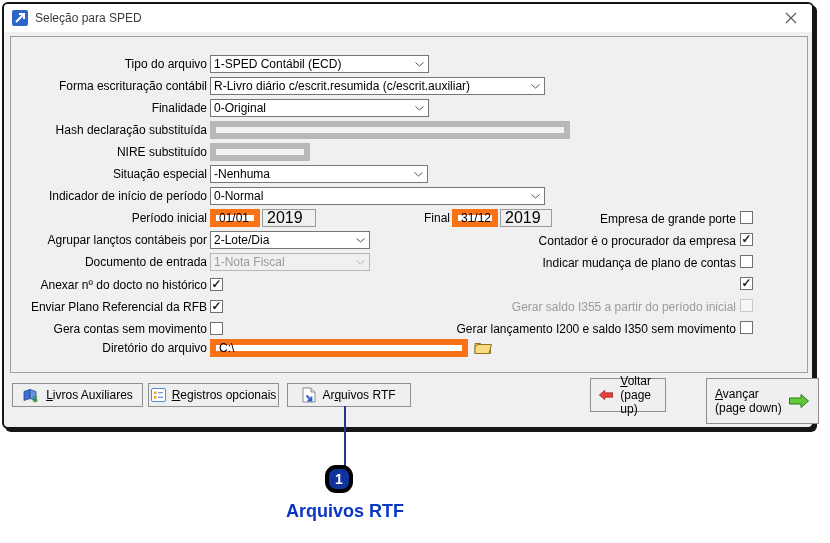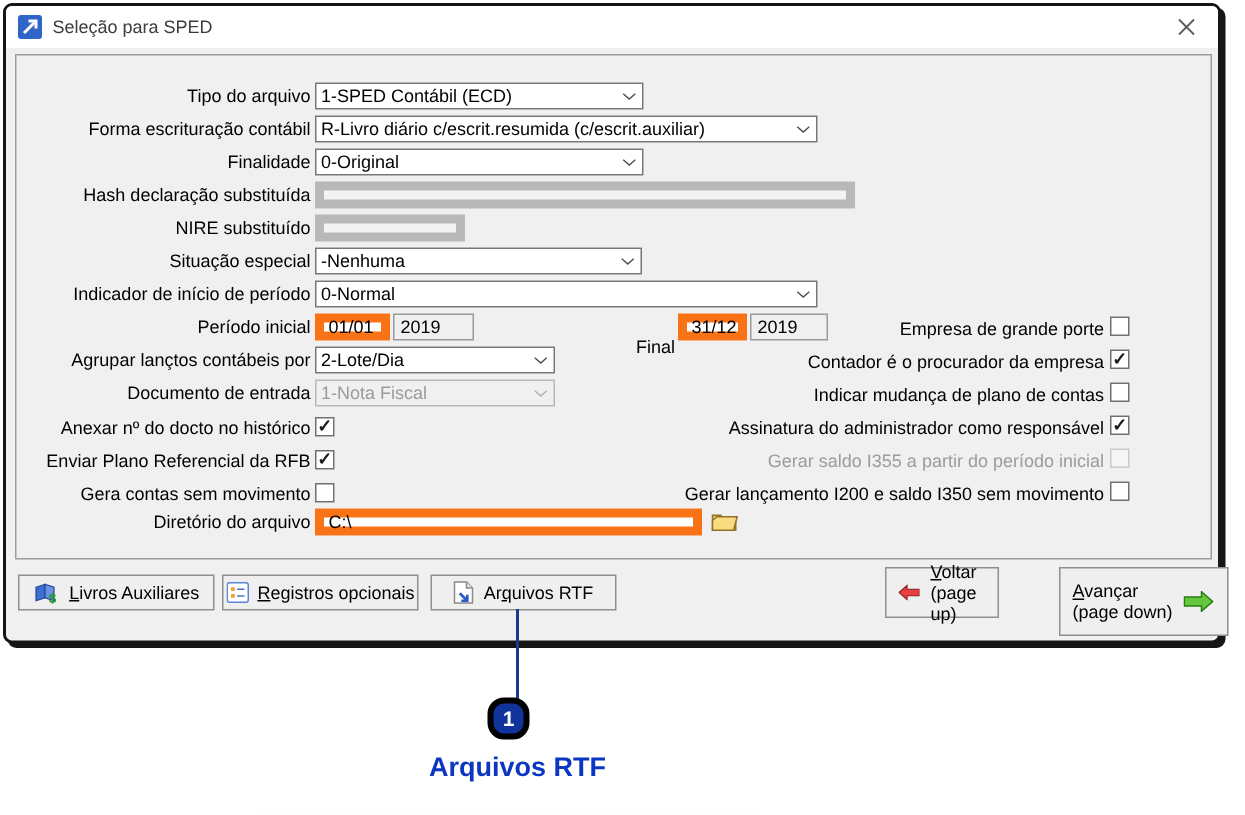--- a/index.html
+++ b/index.html
@@ -17,33 +17,33 @@
 
   
   .panel{position:absolute;left:6px;top:32px;width:798px;height:337px;
          border:1px solid #9d9d9d;background:#f0f0f0;}
 
   .flabel{position:absolute;left:3px;width:200px;text-align:right;font-size:12px;color:#000;
           white-space:nowrap;line-height:15px;}
   .rlabel{position:absolute;left:430px;width:302px;text-align:right;font-size:12px;color:#000;
           white-space:nowrap;line-height:15px;}
   .rlabel.disabled{color:#9b9b9b;}
-  .inline-label{position:absolute;font-size:12px;color:#000;white-space:nowrap;line-height:15px;text-align:right;margin-top:13px;}
+  .inline-label{position:absolute;font-size:12px;color:#000;white-space:nowrap;line-height:15px;text-align:right;}
 
   .combo{position:absolute;height:18px;background:#fff;border:1px solid #767676;
          display:flex;align-items:center;padding:0 16px 0 3px;font-size:12px;color:#000;overflow:hidden;}
   .combo .chev{position:absolute;right:4px;top:6px;}
   .combo.disabled{background:#f0f0f0;color:#9b9b9b;border-color:#b8b8b8;}
   .combo-text{white-space:nowrap;}
 
   .tinput{position:absolute;height:18px;background:#fff;border:6px solid #f97316;
           display:flex;align-items:center;padding:0 3px;font-size:12px;color:#000;}
   .tinput.disabled{background:#f3f3f3;border-color:#b8b8b8;}
   .yearbox{position:absolute;height:18px;background:#f0f0f0;border:1px solid #9a9a9a;
-           display:flex;align-items:center;padding:0 4px;font-size:12px;color:#000;}
+           display:flex;align-items:center;padding:0 4px;font-size:16px;color:#000;}
 
   .checkbox{position:absolute;width:13px;height:13px;background:#fff;border:1px solid #707070;
             display:flex;align-items:center;justify-content:center;}
   .checkbox .mark{font-size:12px;font-weight:bold;line-height:10px;margin-top:-1px;color:#1a1a1a;}
   .checkbox.disabled{border-color:#c9c9c9;background:#f6f6f6;}
 
   .btn{position:absolute;display:flex;align-items:center;justify-content:center;gap:6px;
        background:#efefef;border:1px solid #8f8f8f;font-size:12px;color:#000;}
   .navbtn{position:absolute;display:flex;align-items:center;gap:7px;background:#efefef;
           border:1px solid #8f8f8f;font-size:12px;color:#000;padding:0 8px;}
@@ -190,21 +190,20 @@
     <div class="checkbox" style="left:736px;top:207px"></div>
 
     <div class="rlabel" style="top:230px">Contador é o procurador da empresa</div>
     <div class="checkbox" style="left:736px;top:229px">
       <span class="mark">✓</span>
     </div>
 
     <div class="rlabel" style="top:252px">Indicar mudança de plano de contas</div>
     <div class="checkbox" style="left:736px;top:251px"></div>
 
-    <div class="rlabel" style="top:274px">Assinatura do administrador como responsável</div>
     <div class="checkbox" style="left:736px;top:273px">
       <span class="mark">✓</span>
     </div>
 
     <div class="rlabel disabled" style="top:296px">Gerar saldo I355 a partir do período inicial</div>
     <div class="checkbox disabled" style="left:736px;top:295px"></div>
 
     <div class="rlabel" style="top:318px">Gerar lançamento I200 e saldo I350 sem movimento</div>
     <div class="checkbox" style="left:736px;top:317px"></div>
 

